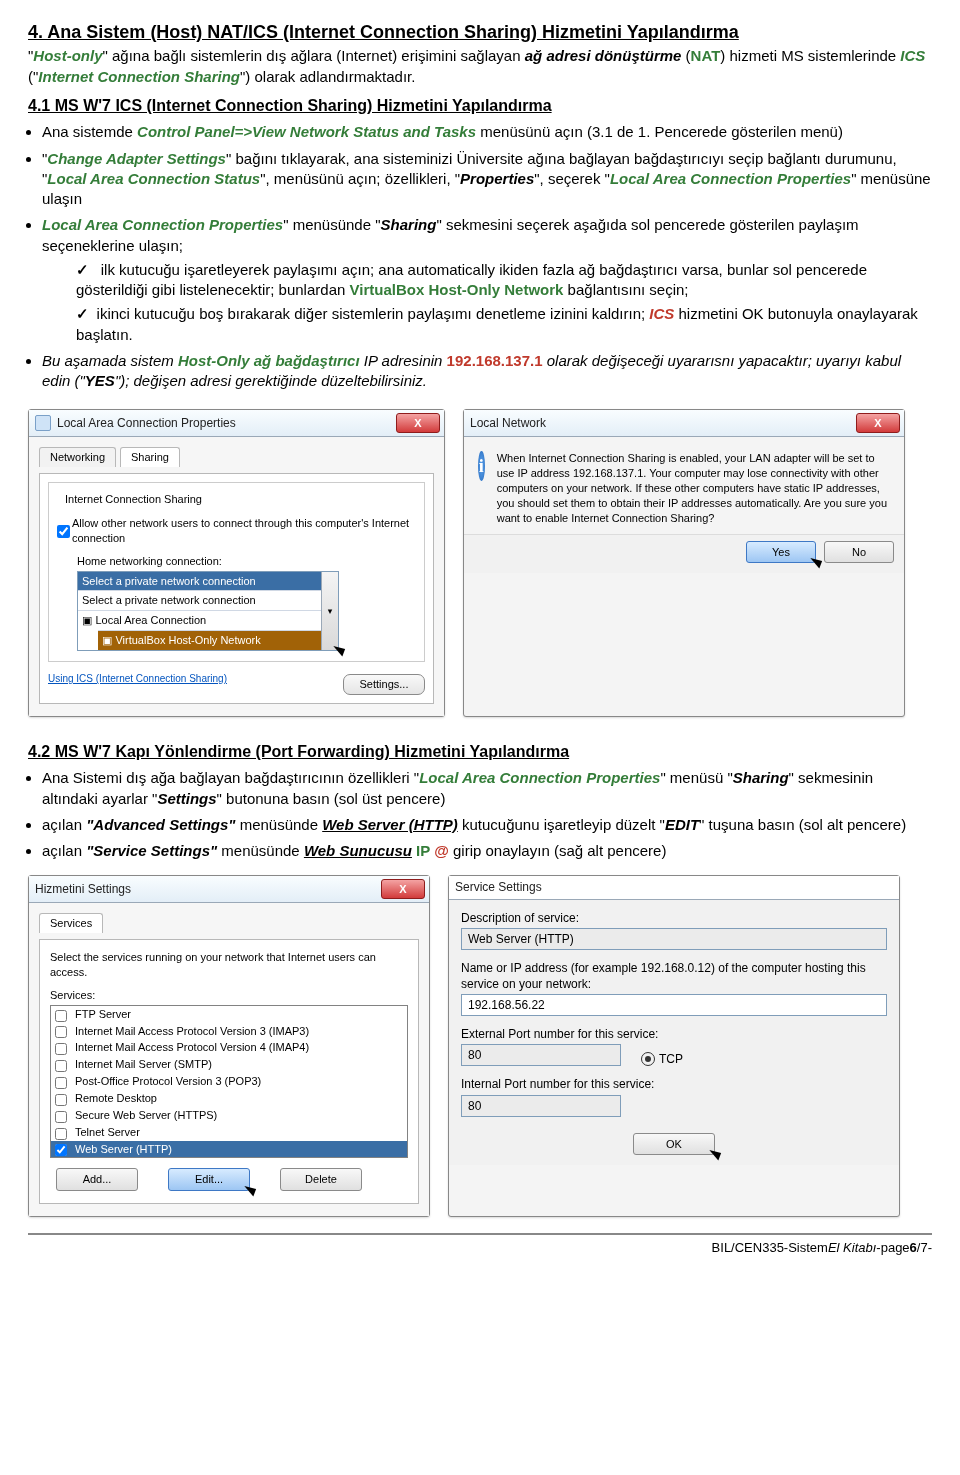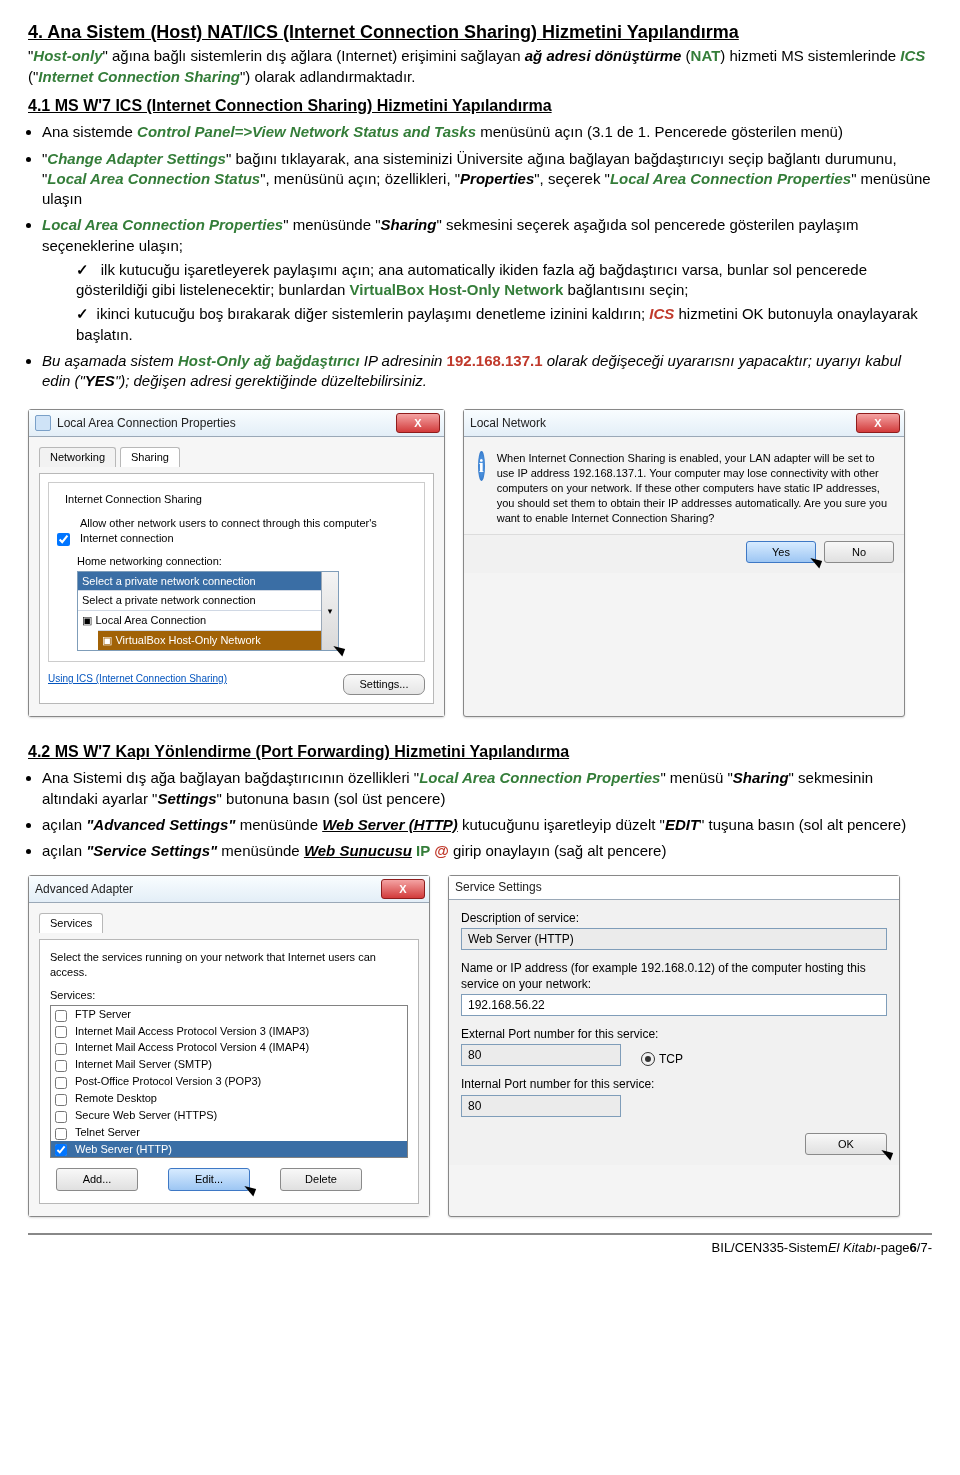--- a/index.html
+++ b/index.html
@@ -59,21 +59,21 @@
     background:linear-gradient(#f4a3a3,#d23b3b);
     border:1px solid #8f1c1c;display:flex;align-items:center;justify-content:center;color:#fff;font-weight:bold;font-size:11px;
   }
   .body1{padding:10px 10px 12px 10px;background:#f6f6f6;}
   .tabs{display:flex;gap:4px;margin-bottom:6px;}
   .tab{border:1px solid #b8b8b8;border-bottom:none;padding:2px 10px;background:#f2f2f2;border-radius:3px 3px 0 0;font-size:11px;}
   .tab.active{background:#fff;}
   .tabbody{border:1px solid #b8b8b8;background:#fff;padding:8px;}
   .group{border:1px solid #ccc;padding:8px 8px 10px 8px;margin-bottom:8px;}
   .group .legend{font-size:11px;margin:-14px 0 6px 4px;background:#fff;display:inline-block;padding:0 4px;}
-  .chk{display:flex;align-items:flex-end;gap:10px;margin:3px 0;font-size:11px;}
+  .chk{display:flex;align-items:center;gap:2px;margin:3px 0;font-size:11px;}
   .chk input{width:13px;height:13px;margin:1px 0 0 0;}
   .label-small{font-size:11px;margin:8px 0 2px 20px;}
   .dropdown{
     margin-left:20px;width:260px;border:1px solid #7f9db9;background:#fff;
     font-size:11px;position:relative;
   }
   .dropdown .sel{padding:2px 18px 2px 4px;background:#3a6ea5;color:#fff;}
   .dropdown .arrow{position:absolute;right:0;top:0;bottom:0;width:16px;background:linear-gradient(#f4f4f4,#d9d9d9);border-left:1px solid #9aa8b7;display:flex;align-items:center;justify-content:center;font-size:9px;}
   .dropdown .opt{padding:2px 4px;border-top:1px solid #d0d8e4;}
   .dropdown .opt.hl{background:#a16207;color:#fff;margin-left:20px;}
@@ -214,21 +214,21 @@
   </li>
   <li>
     <span>açılan </span><span class="bi">"Service Settings"</span><span> menüsünde </span><span class="bi" style="text-decoration:underline;">Web Sunucusu</span><span class="grn2"> IP</span><span class="red"> @</span><span> girip onaylayın (sağ alt pencere)</span>
   </li>
 </ul>
 
 <div class="imgrow bottom">
 
   <div class="panel" style="width:400px;">
     <div class="title-bar">
-      <span>Advanced Adapter</span>
+      <span>Hizmetini Settings</span>
       <div class="closebtn">X</div>
     </div>
     <div class="body1">
       <div class="tabs">
         <div class="tab active">Services</div>
       </div>
       <div class="tabbody" style="padding:10px 10px 4px 10px;">
         <div style="font-size:11px;margin-bottom:8px;">Select the services running on your network that Internet users can access.</div>
         <div style="font-size:11px;margin-bottom:2px;">Services:</div>
         <div class="listbox" id="adv-list">
@@ -290,21 +290,21 @@
       <div class="lbl">External Port number for this service:</div>
       <div style="display:flex;align-items:center;">
         <input class="fld gray" style="width: 160px; margin: 2px 0px 10px;" readonly="" value="80">
         <span class="radio">
             <span class="dot on"></span>
             <span>TCP</span>
           </span>
       </div>
       <div class="lbl">Internal Port number for this service:</div>
       <input class="fld gray" style="width: 160px;" readonly="" value="80">
-      <div style="display:flex;justify-content:flex-end;margin-top:6px;">
+      <div style="display:flex;justify-content:center;margin-top:6px;">
         <div class="winbtn cursor" style="min-width:80px;">OK</div>
       </div>
     </div>
   </div>
 </div>
 
 <div class="footer">
   <span>BIL/CEN335-Sistem </span>
   <span class="ital">El Kitabı</span>
   <span>   -page </span>

